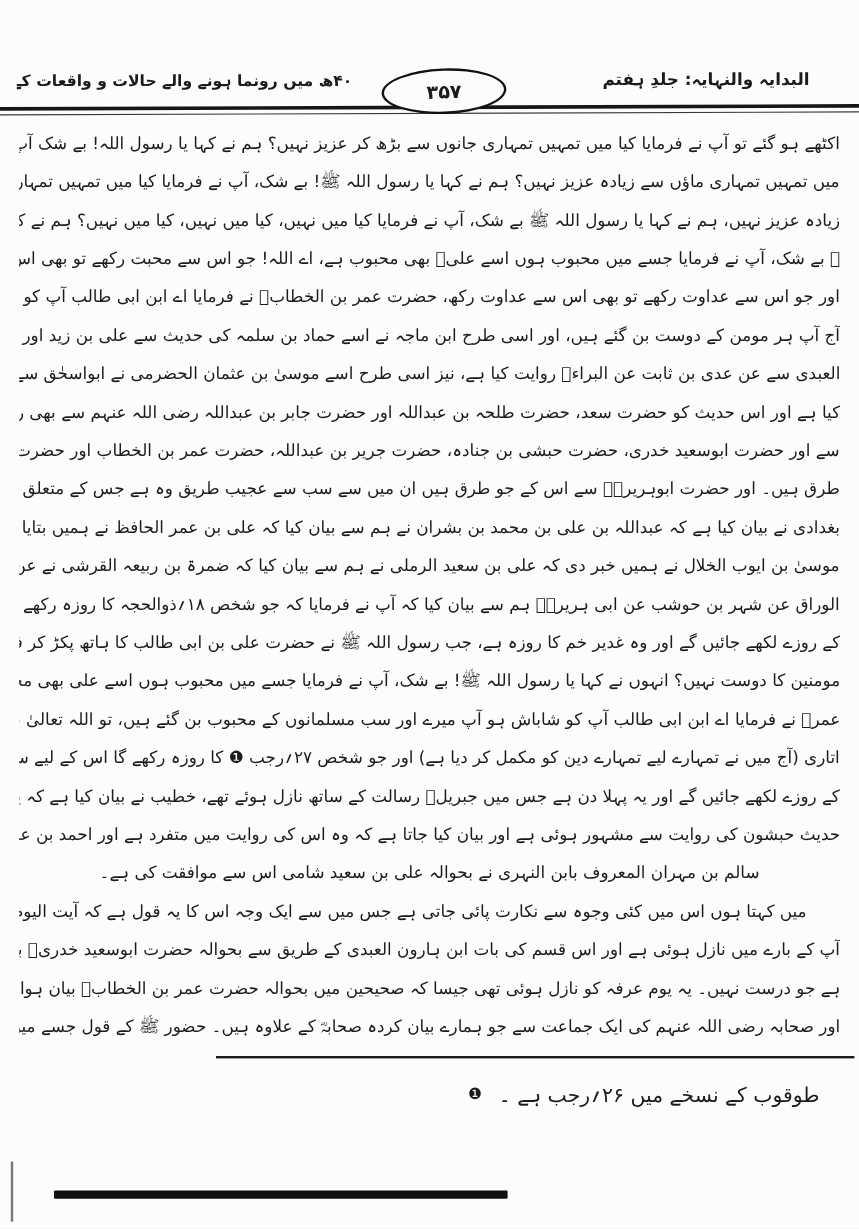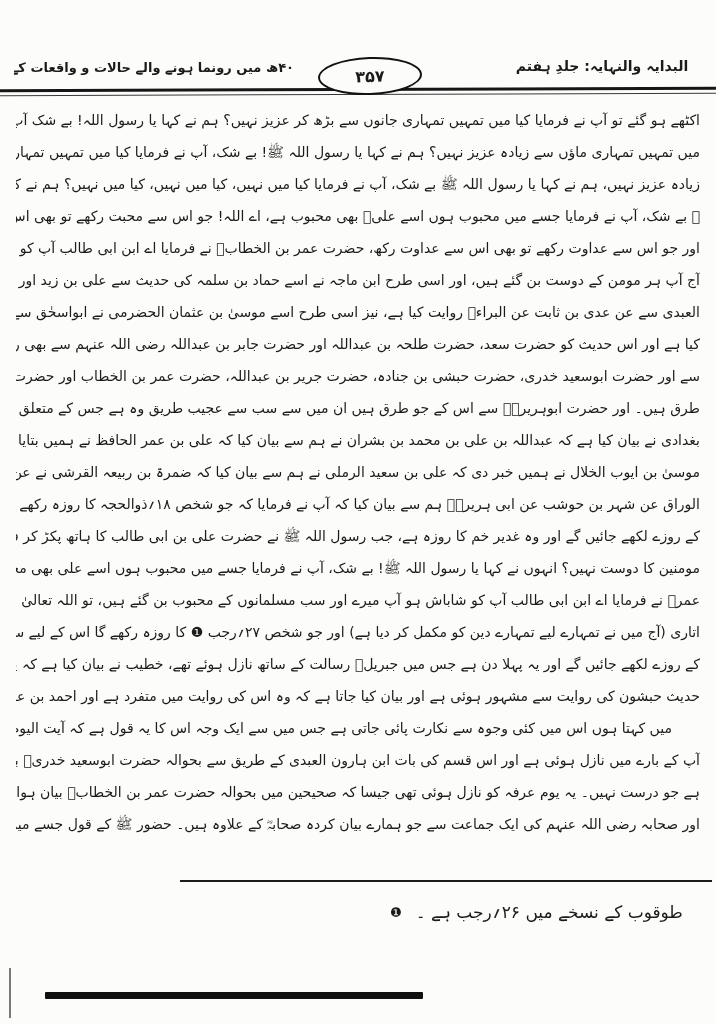--- a/index.html
+++ b/index.html
@@ -7,21 +7,21 @@
     width:716px;height:1024px;position:relative;overflow:hidden;
     background:#e9e9e7;
     font-family:"DejaVu Sans",sans-serif;
   }
   .page{
     position:absolute;inset:0;background:#fcfcfa;color:#1b1b1b;
   }
   
   .hdr-right{
     position:absolute;top:58px;right:14px;width:200px;
-    font-size:14px;font-weight:bold;text-align:center;direction:rtl;
+    font-size:14px;font-weight:bold;text-align:left;direction:rtl;
     white-space:nowrap;
   }
   .hdr-left{
     position:absolute;top:60px;left:14px;width:280px;
     font-size:13px;font-weight:bold;text-align:right;direction:rtl;
     white-space:nowrap;overflow:hidden;
   }
   .page-oval{
     position:absolute;top:57px;left:318px;width:100px;height:34px;
     border:2.5px solid #121212;border-radius:50%;
@@ -101,20 +101,21 @@
         <div class="bline">طرق ہیں۔ اور حضرت ابوہریرہؓ سے اس کے جو طرق ہیں ان میں سے سب سے عجیب طریق وہ ہے جس کے متعلق حافظ ابوبکر خطیب</div>
         <div class="bline">بغدادی نے بیان کیا ہے کہ عبداللہ بن علی بن محمد بن بشران نے ہم سے بیان کیا کہ علی بن عمر الحافظ نے ہمیں بتایا کہ ابونصر حبشون بن</div>
         <div class="bline">موسیٰ بن ایوب الخلال نے ہمیں خبر دی کہ علی بن سعید الرملی نے ہم سے بیان کیا کہ ضمرۃ بن ربیعہ القرشی نے عن ابن شوذب عن مطر</div>
         <div class="bline">الوراق عن شہر بن حوشب عن ابی ہریرہؓ ہم سے بیان کیا کہ آپ نے فرمایا کہ جو شخص ۱۸؍ذوالحجہ کا روزہ رکھے گا اس کے لیے ساٹھ ماہ</div>
         <div class="bline">کے روزے لکھے جائیں گے اور وہ غدیر خم کا روزہ ہے، جب رسول اللہ ﷺ نے حضرت علی بن ابی طالب کا ہاتھ پکڑ کر فرمایا: کیا میں</div>
         <div class="bline">مومنین کا دوست نہیں؟ انہوں نے کہا یا رسول اللہ ﷺ! بے شک، آپ نے فرمایا جسے میں محبوب ہوں اسے علی بھی محبوب ہے، حضرت</div>
         <div class="bline">عمرؓ نے فرمایا اے ابن ابی طالب آپ کو شاباش ہو آپ میرے اور سب مسلمانوں کے محبوب بن گئے ہیں، تو اللہ تعالیٰ نے یہ آیت</div>
         <div class="bline">اتاری (آج میں نے تمہارے لیے تمہارے دین کو مکمل کر دیا ہے) اور جو شخص ۲۷؍رجب ❶ کا روزہ رکھے گا اس کے لیے ساٹھ ماہ</div>
         <div class="bline">کے روزے لکھے جائیں گے اور یہ پہلا دن ہے جس میں جبریلؑ رسالت کے ساتھ نازل ہوئے تھے، خطیب نے بیان کیا ہے کہ یہ</div>
         <div class="bline">حدیث حبشون کی روایت سے مشہور ہوئی ہے اور بیان کیا جاتا ہے کہ وہ اس کی روایت میں متفرد ہے اور احمد بن عبیداللہ بن عباس بن</div>
+        <div class="bline">سالم بن مہران المعروف بابن النہری نے بحوالہ علی بن سعید شامی اس سے موافقت کی ہے۔</div>
       </div>
     <div id="para2">
         <div class="bline">میں کہتا ہوں اس میں کئی وجوہ سے نکارت پائی جاتی ہے جس میں سے ایک وجہ اس کا یہ قول ہے کہ آیت الیوم اکملت لکم</div>
         <div class="bline">آپ کے بارے میں نازل ہوئی ہے اور اس قسم کی بات ابن ہارون العبدی کے طریق سے بحوالہ حضرت ابوسعید خدریؓ بھی بیان ہوئی</div>
         <div class="bline">ہے جو درست نہیں۔ یہ یوم عرفہ کو نازل ہوئی تھی جیسا کہ صحیحین میں بحوالہ حضرت عمر بن الخطابؓ بیان ہوا ہے جو پہلے بیان ہو چکا ہے</div>
         <div class="bline">اور صحابہ رضی اللہ عنہم کی ایک جماعت سے جو ہمارے بیان کردہ صحابہؓ کے علاوہ ہیں۔ حضور ﷺ کے قول جسے میں محبوب ہوں۔ کے</div>
       </div>
   </main>
 
   <div class="fn-sep"></div>

